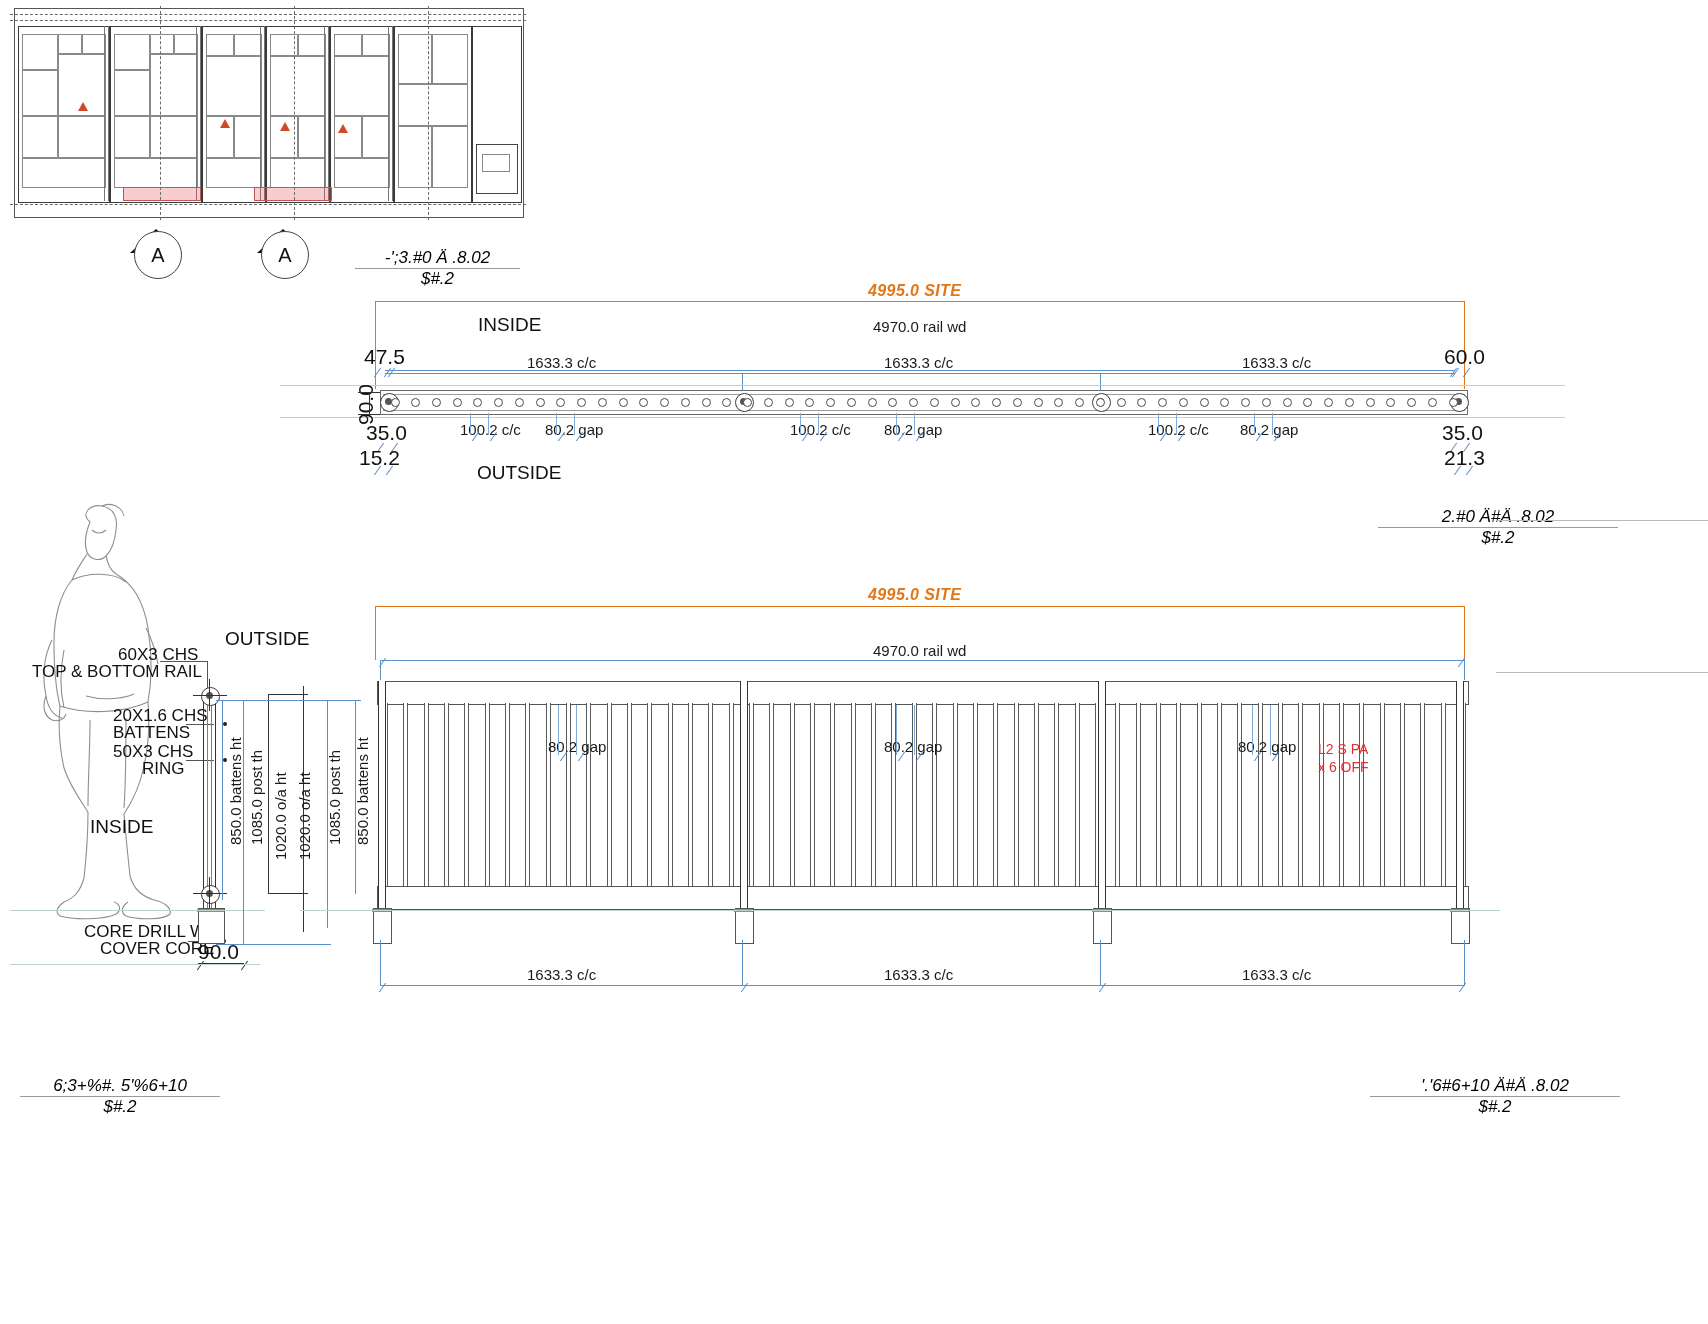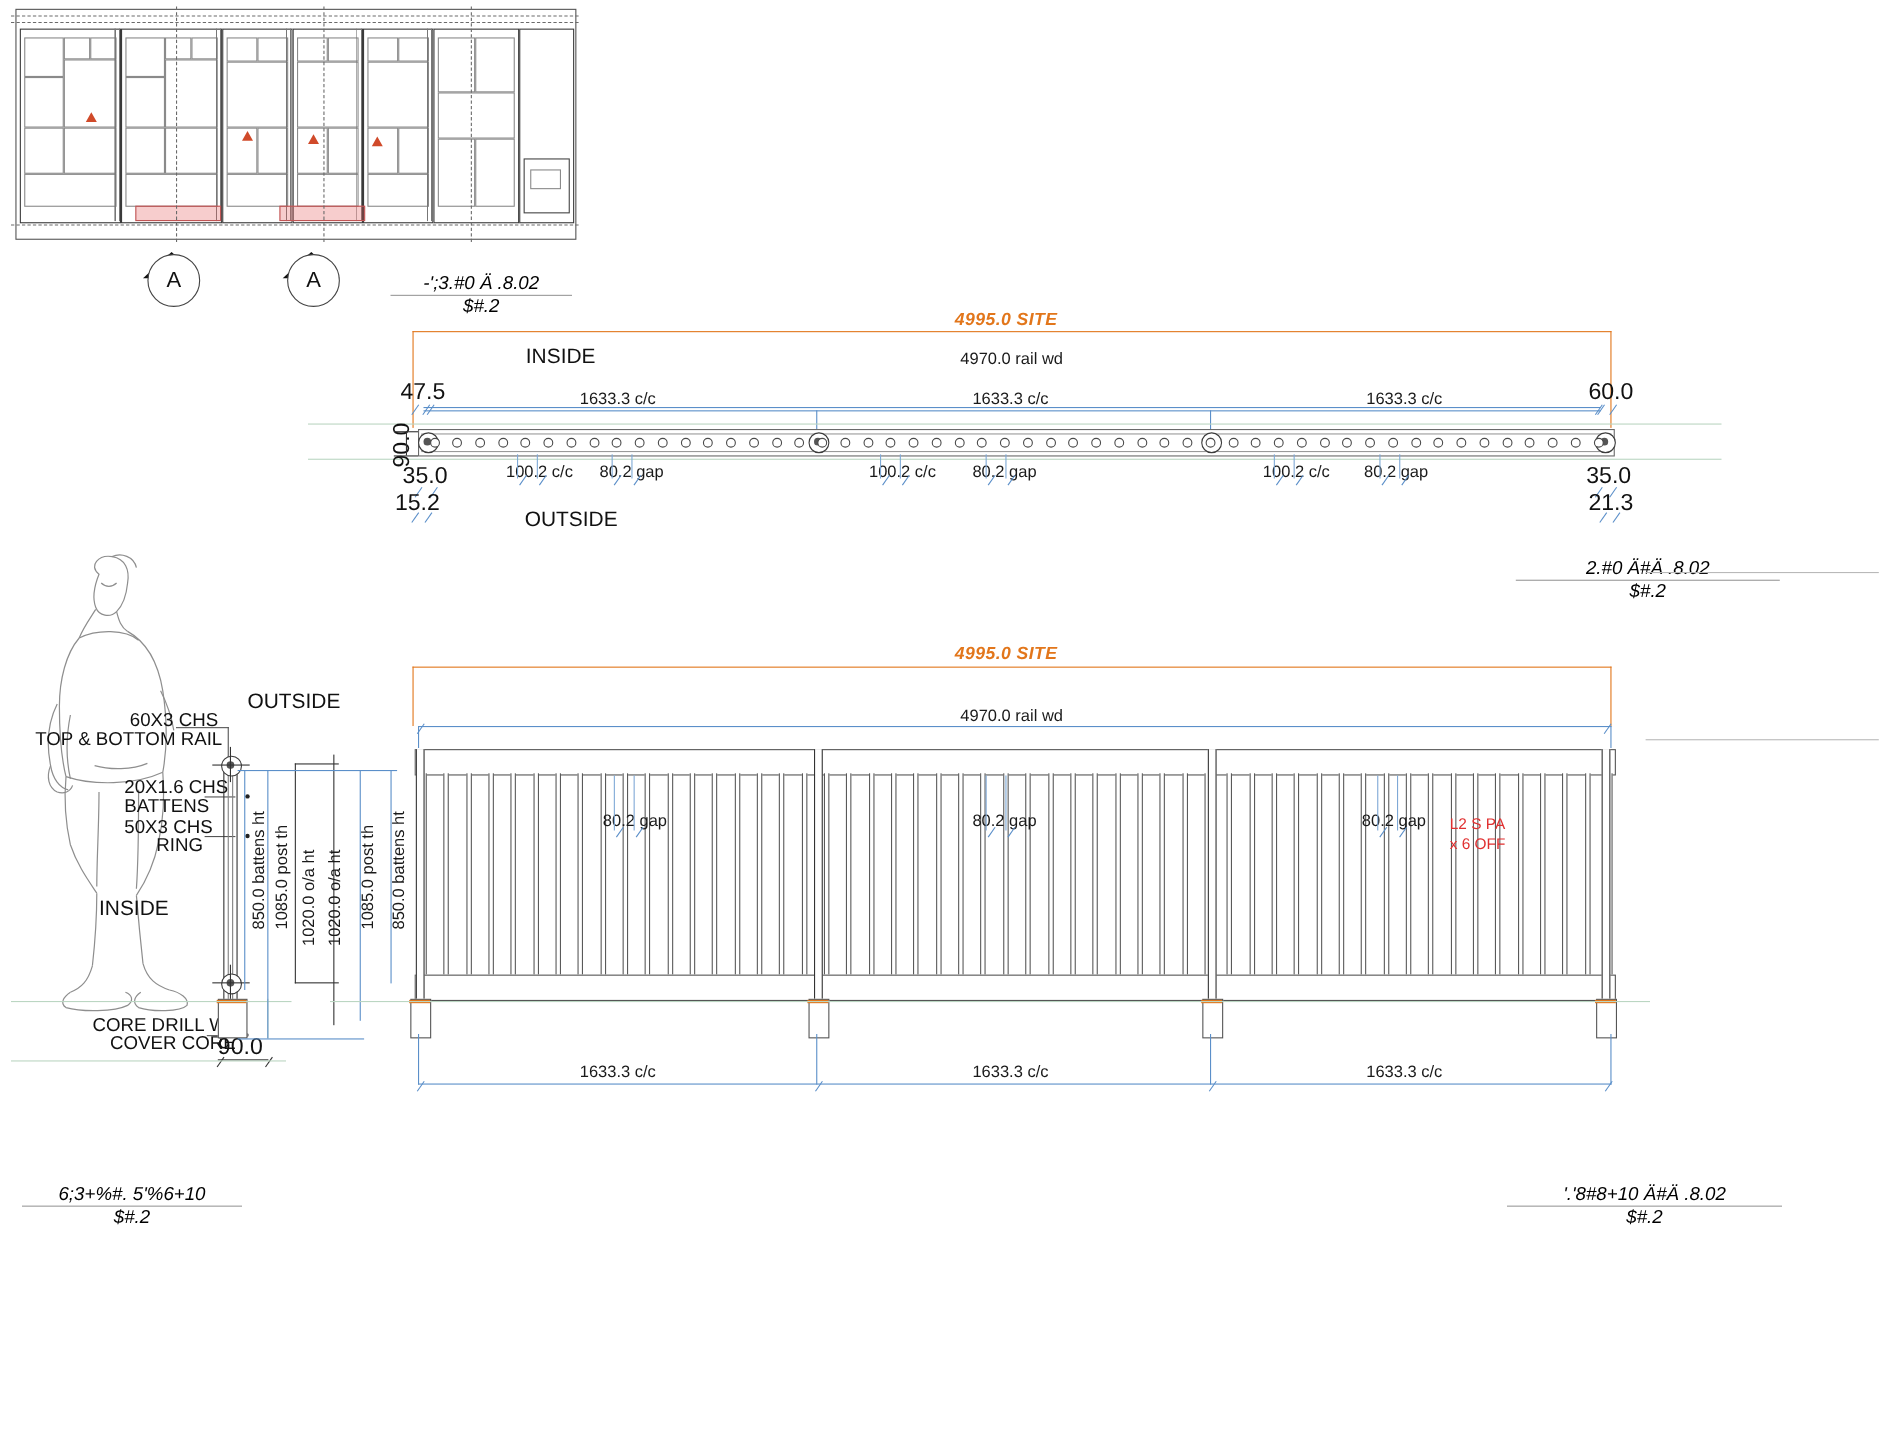--- a/index.html
+++ b/index.html
@@ -569,16 +569,16 @@
 <div class="vl blue" style="left:1464px;top:940px;height:46px;"></div>
 <div class="txt dim" style="left:527px;top:966px;">1633.3 c/c</div>
 <div class="txt dim" style="left:884px;top:966px;">1633.3 c/c</div>
 <div class="txt dim" style="left:1242px;top:966px;">1633.3 c/c</div>
 <div class="tick" style="left:377px;top:987px;"></div>
 <div class="tick" style="left:739px;top:987px;"></div>
 <div class="tick" style="left:1097px;top:987px;"></div>
 <div class="tick" style="left:1457px;top:987px;"></div>
 
 <div class="titleblock" style="left:1370px;top:1076px;width:250px;">
-  <div class="t1">'.'8#8+10 Ä#Ä .8.02</div>
+  <div class="t1">'.'6#6+10 Ä#Ä .8.02</div>
   <div class="tline"></div>
   <div class="t2">$#.2</div>
 </div>
 
 </body></html>

